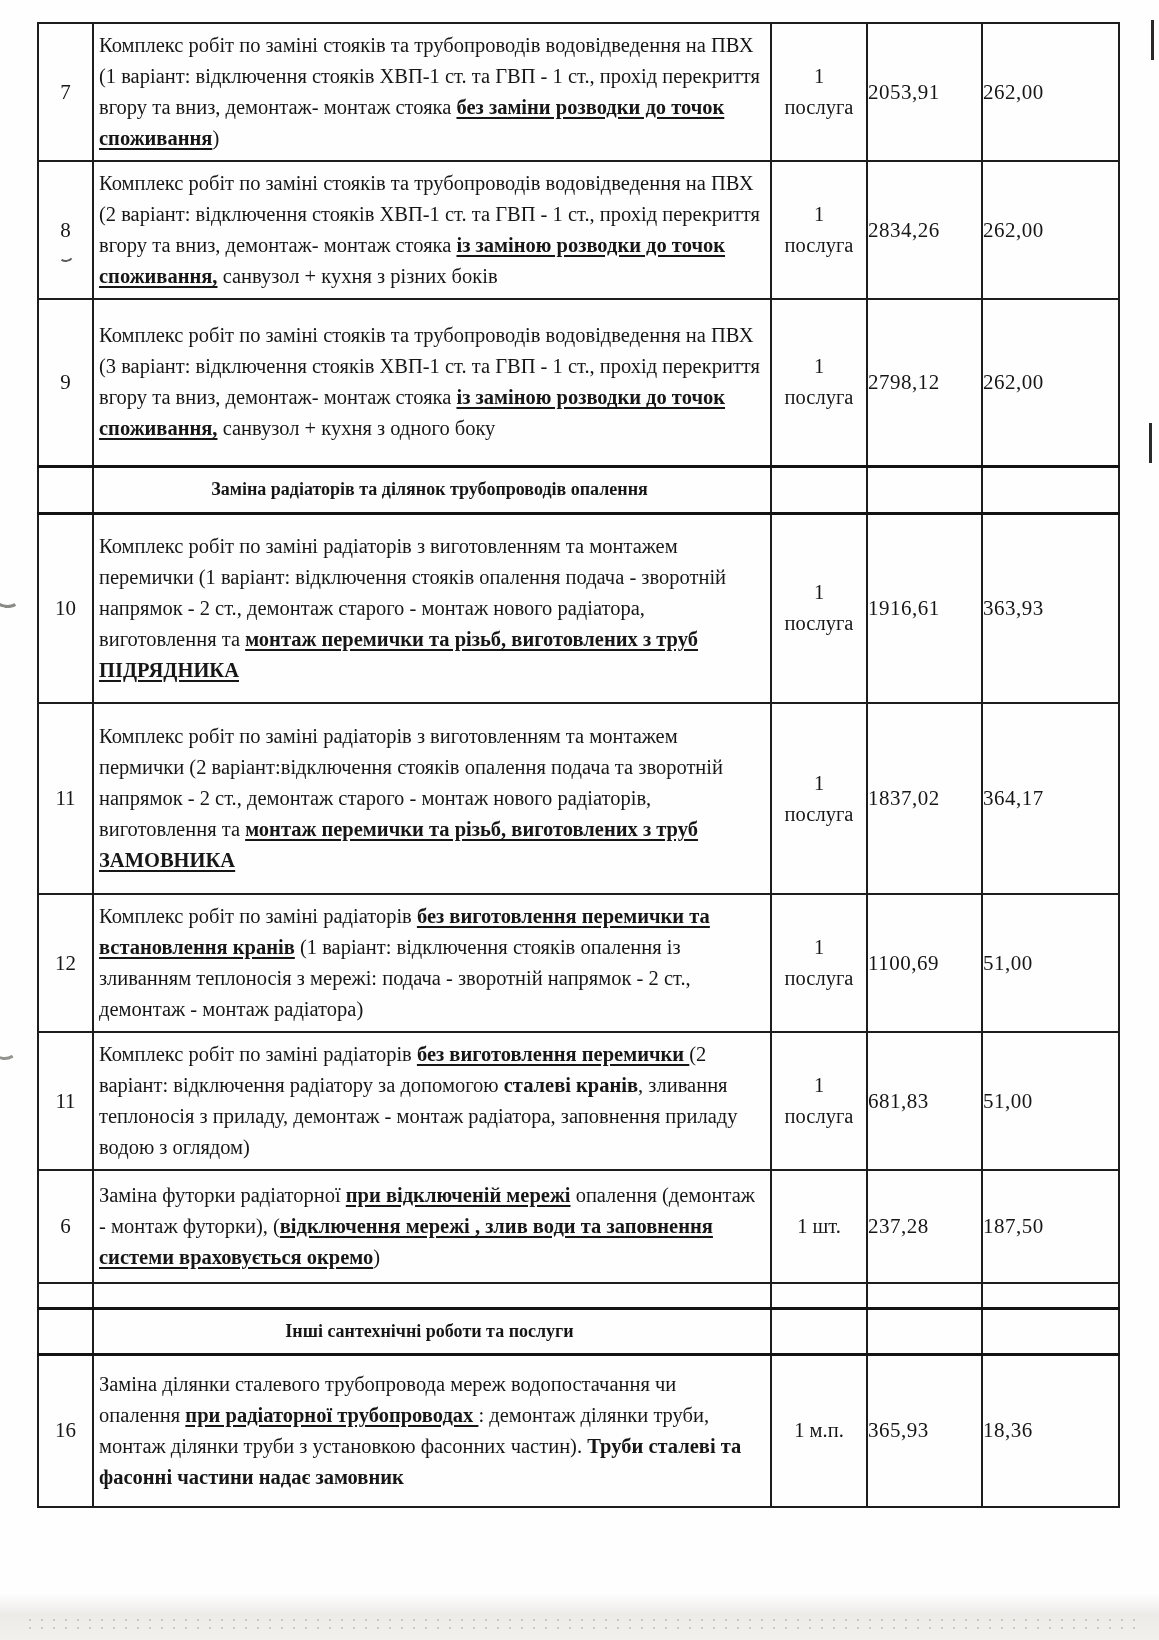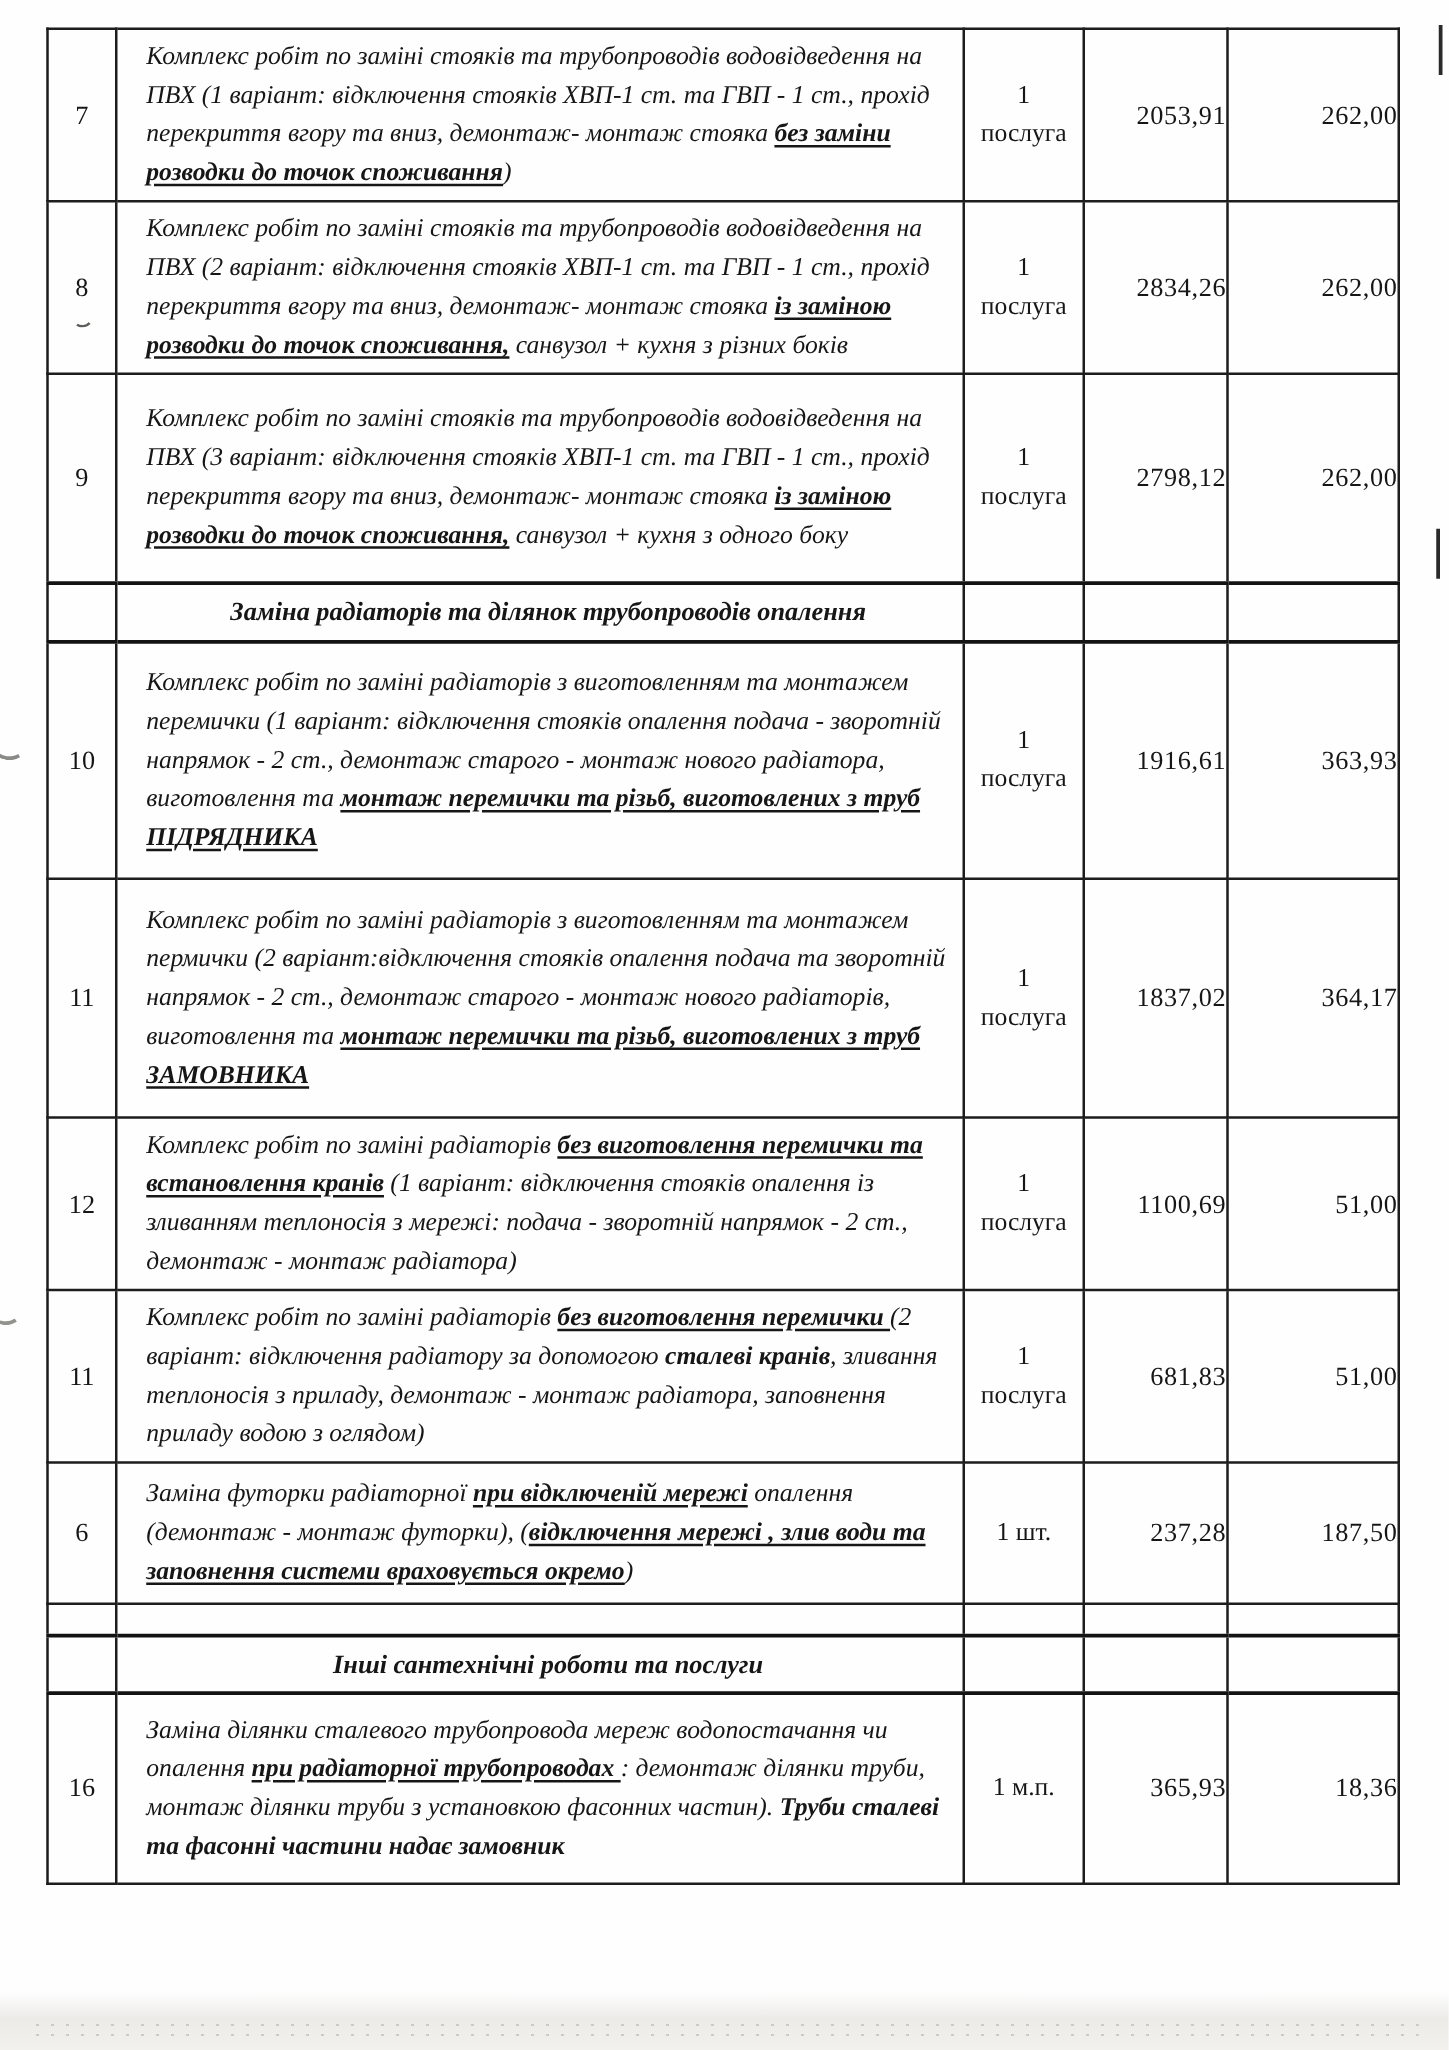--- a/index.html
+++ b/index.html
@@ -14,25 +14,25 @@
     position:absolute;left:37px;top:22px;width:1081px;
     border-collapse:collapse;table-layout:fixed;
   }
   td{
     border:2px solid #1d1d1d;
     padding:0;vertical-align:middle;
     font-size:20.5px;line-height:31px;
     overflow:hidden;
   }
   td.c-num{text-align:center;font-size:21px;}
-  td.c-desc{padding:6px 10px 6px 23px;text-align:left;font-style:italic;}
+  td.c-desc{padding:6px 10px 6px 5px;text-align:left;}
   td.c-unit{text-align:center;padding:2px;}
-  td.c-price{text-align:right;font-size:21px;letter-spacing:.5px;margin-left:29px;}
+  td.c-price{text-align:left;font-size:21px;letter-spacing:.5px;margin-left:29px;}
   tr.section-row td{border-top:3px solid #131313;border-bottom:3px solid #131313;}
-  td.section-title-cell{text-align:center;font-weight:bold;font-size:21px;}
+  td.section-title-cell{text-align:center;font-weight:bold;font-size:18px;}
   span.b{font-weight:bold;}
   span.u{text-decoration:underline;text-underline-offset:3px;text-decoration-thickness:2px;}
   
   .edge-line{position:absolute;width:3px;background:#2a2a2a;}
   .edge-line.a{left:1151px;top:20px;height:40px;}
   .edge-line.b{left:1149px;top:423px;height:40px;}
   .pen-arc{position:absolute;border:3px solid transparent;border-radius:50%;}
   .pen-arc.m1{left:-10px;top:576px;width:28px;height:26px;border-bottom-color:#8a8a86;transform:rotate(14deg);}
   .pen-arc.m2{left:-12px;top:1030px;width:26px;height:24px;border-bottom-color:#93938e;transform:rotate(10deg);}
   .pen-arc.m3{left:58px;top:248px;width:12px;height:10px;border:2px solid transparent;border-bottom-color:#5d5d5a;transform:rotate(-8deg);}

